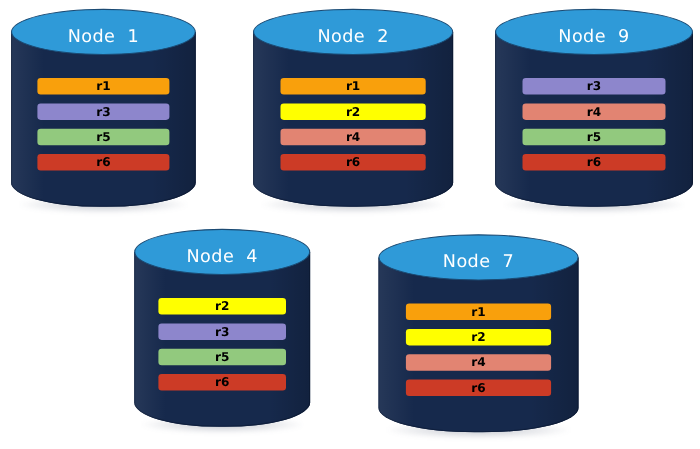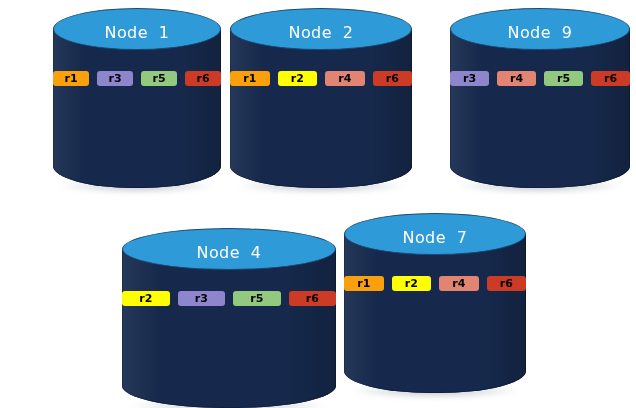--- a/index.html
+++ b/index.html
@@ -88,21 +88,21 @@
   }
 
   
   .replicas {
     position: absolute;
     left: 0;
     right: 0;
     top: 63px;
     z-index: 4;
     display: flex;
-    flex-direction: row;
+    flex-direction: column;
     align-items: center;
     gap: 8px;
   }
 
   .replica {
     width: 72%;
     height: 15px;
     border-radius: 3px;
     display: flex;
     align-items: center;
@@ -115,21 +115,21 @@
     font-weight: bold;
     color: #000000;
     line-height: 1;
   }
 </style>
 </head>
 <body>
 
 <div class="canvas">
 
-<div class="node" style="left: 10px; top: 8px; width: 168px; height: 180px; margin-left: 43px;">
+<div class="node" style="left: 10px; top: 8px; width: 168px; height: 180px;">
       <div class="node-shadow"></div>
       <div class="node-body"></div>
       <div class="node-top">
         <span class="node-label">Node  1</span>
       </div>
       <div class="replicas">
         <div class="replica" style="background: rgb(249, 160, 12);">
           <span class="replica-label">r1</span>
         </div>
         <div class="replica" style="background: rgb(141, 134, 204);">
@@ -178,21 +178,21 @@
           <span class="replica-label">r4</span>
         </div>
         <div class="replica" style="background: rgb(146, 201, 126);">
           <span class="replica-label">r5</span>
         </div>
         <div class="replica" style="background: rgb(204, 59, 38);">
           <span class="replica-label">r6</span>
         </div>
       </div>
     </div>
-    <div class="node" style="left: 122px; top: 228px; width: 214px; height: 180px;">
+    <div class="node" style="left: 122px; top: 208px; width: 160px; height: 180px;">
       <div class="node-shadow"></div>
       <div class="node-body"></div>
       <div class="node-top">
         <span class="node-label">Node  4</span>
       </div>
       <div class="replicas">
         <div class="replica" style="background: rgb(255, 255, 0);">
           <span class="replica-label">r2</span>
         </div>
         <div class="replica" style="background: rgb(141, 134, 204);">

